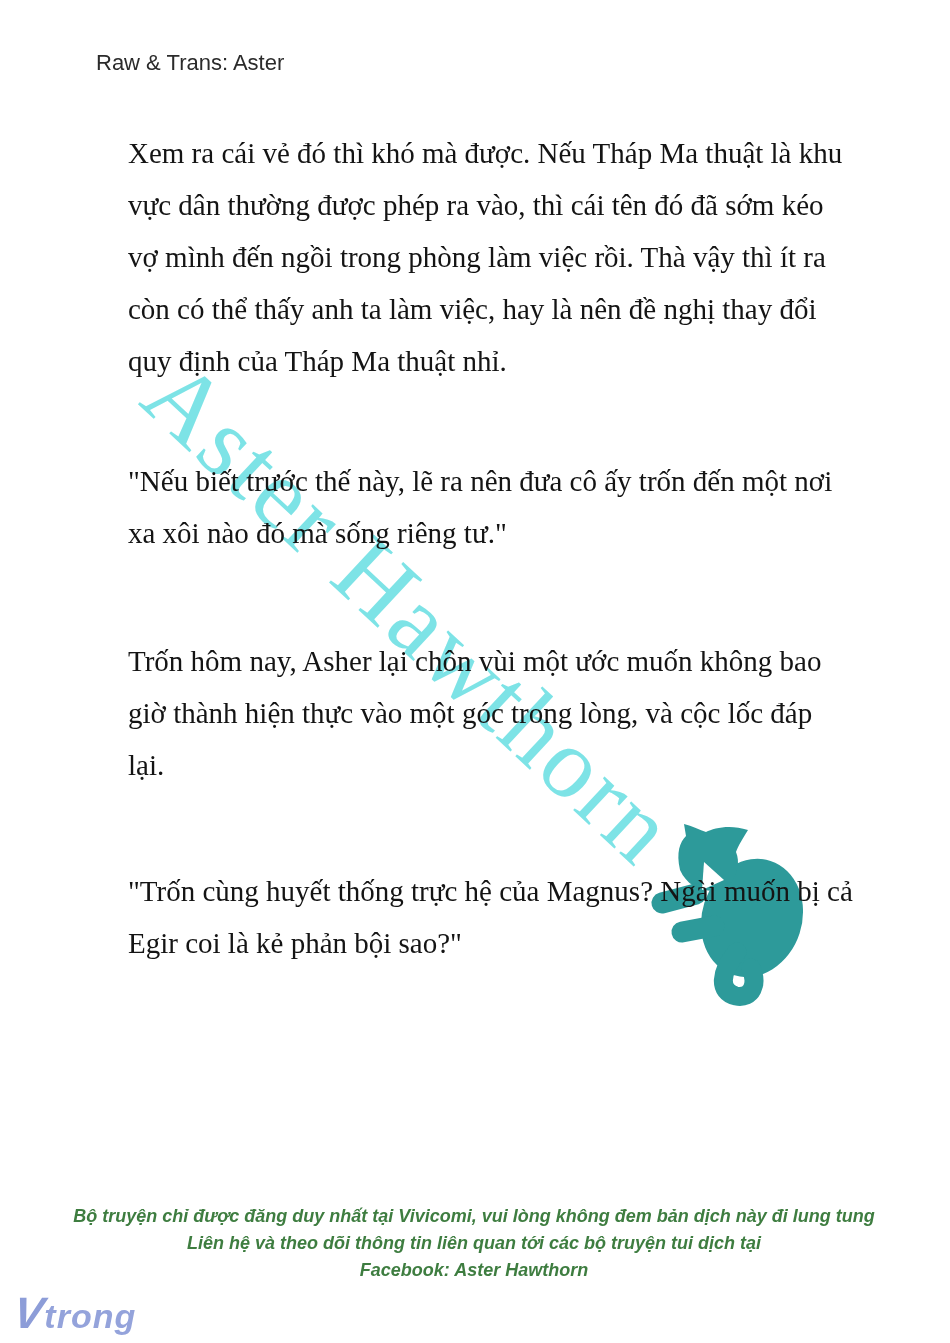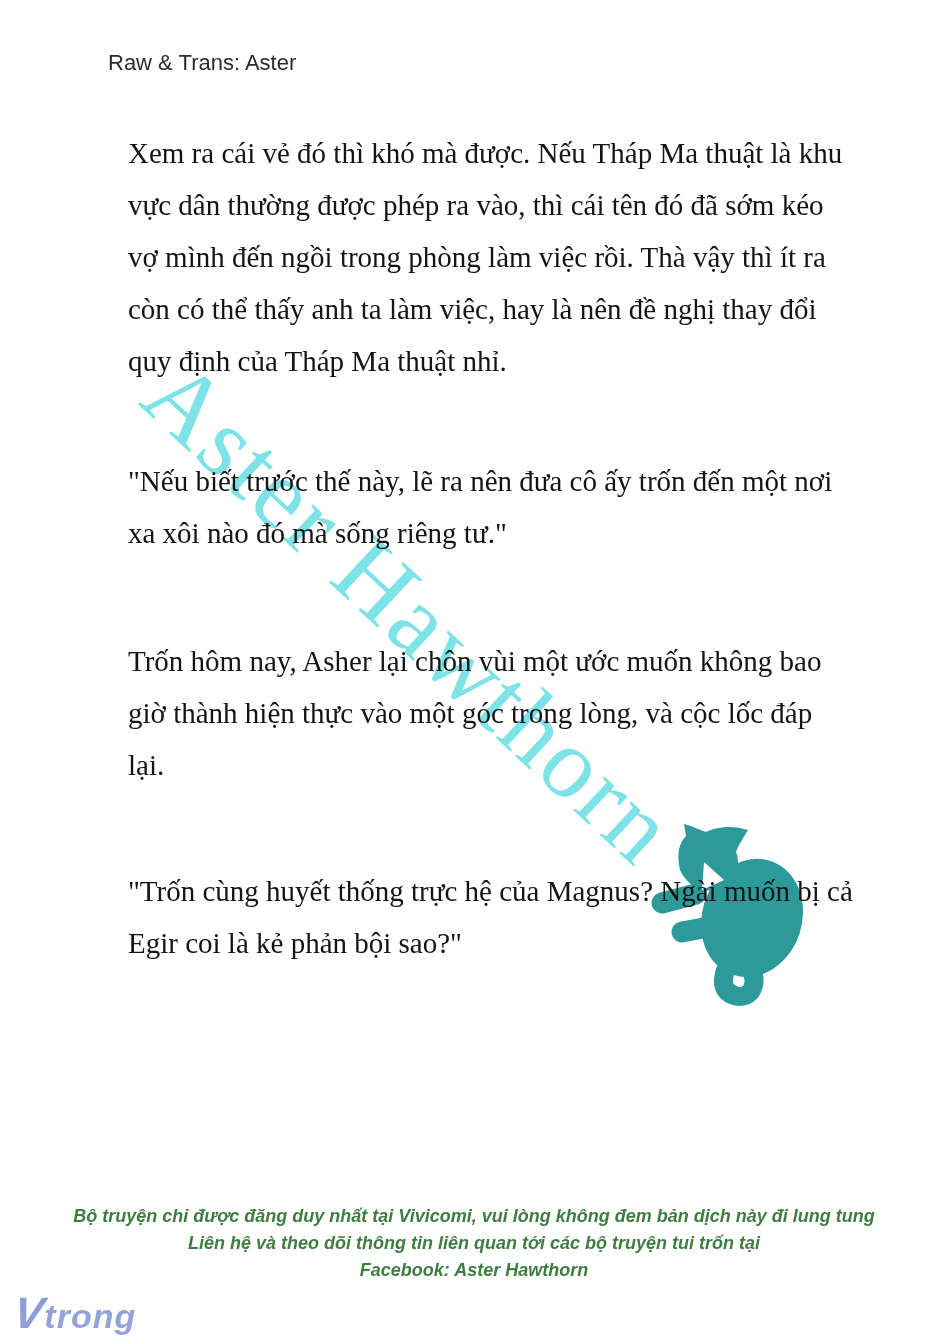--- a/index.html
+++ b/index.html
@@ -4,21 +4,21 @@
 <style>
   html,body{margin:0;padding:0;background:#e8e8e8;}
   .page{
     position:relative;
     width:950px;height:1343px;
     background:#ffffff;
     overflow:hidden;
     font-family:"Liberation Serif", serif;
   }
   .credit{
-    position:absolute;left:108px;top:50px;
+    position:absolute;left:96px;top:50px;
     font-family:"Liberation Sans", sans-serif;
     font-size:22px;color:#2b2b2b;
     z-index:3;
   }
   .watermark{
     position:absolute;left:410px;top:612px;
     transform:translate(-50%,-50%) rotate(43deg);
     font-family:"Liberation Serif", serif;
     font-size:100px;letter-spacing:3px;
     color:#7de3e6;white-space:nowrap;
@@ -101,21 +101,21 @@
 xa xôi nào đó mà sống riêng tư."</p>
     <p class="para p4">Trốn hôm nay, Asher lại chôn vùi một ước muốn không bao
 giờ thành hiện thực vào một góc trong lòng, và cộc lốc đáp
 lại.</p>
     <p class="para p5">"Trốn cùng huyết thống trực hệ của Magnus? Ngài muốn bị cả
 Egir coi là kẻ phản bội sao?"</p>
   </div>
 
   <div class="footer">
     <div>Bộ truyện chỉ được đăng duy nhất tại Vivicomi, vui lòng không đem bản dịch này đi lung tung</div>
-    <div>Liên hệ và theo dõi thông tin liên quan tới các bộ truyện tui trốn tại</div>
+    <div>Liên hệ và theo dõi thông tin liên quan tới các bộ truyện tui dịch tại</div>
     <div>Facebook: Aster Hawthorn</div>
   </div>
 
   <div class="logo">
     <span class="logo-v">V</span><span>trong</span>
   </div>
 
 </div>
 
 </body></html>

